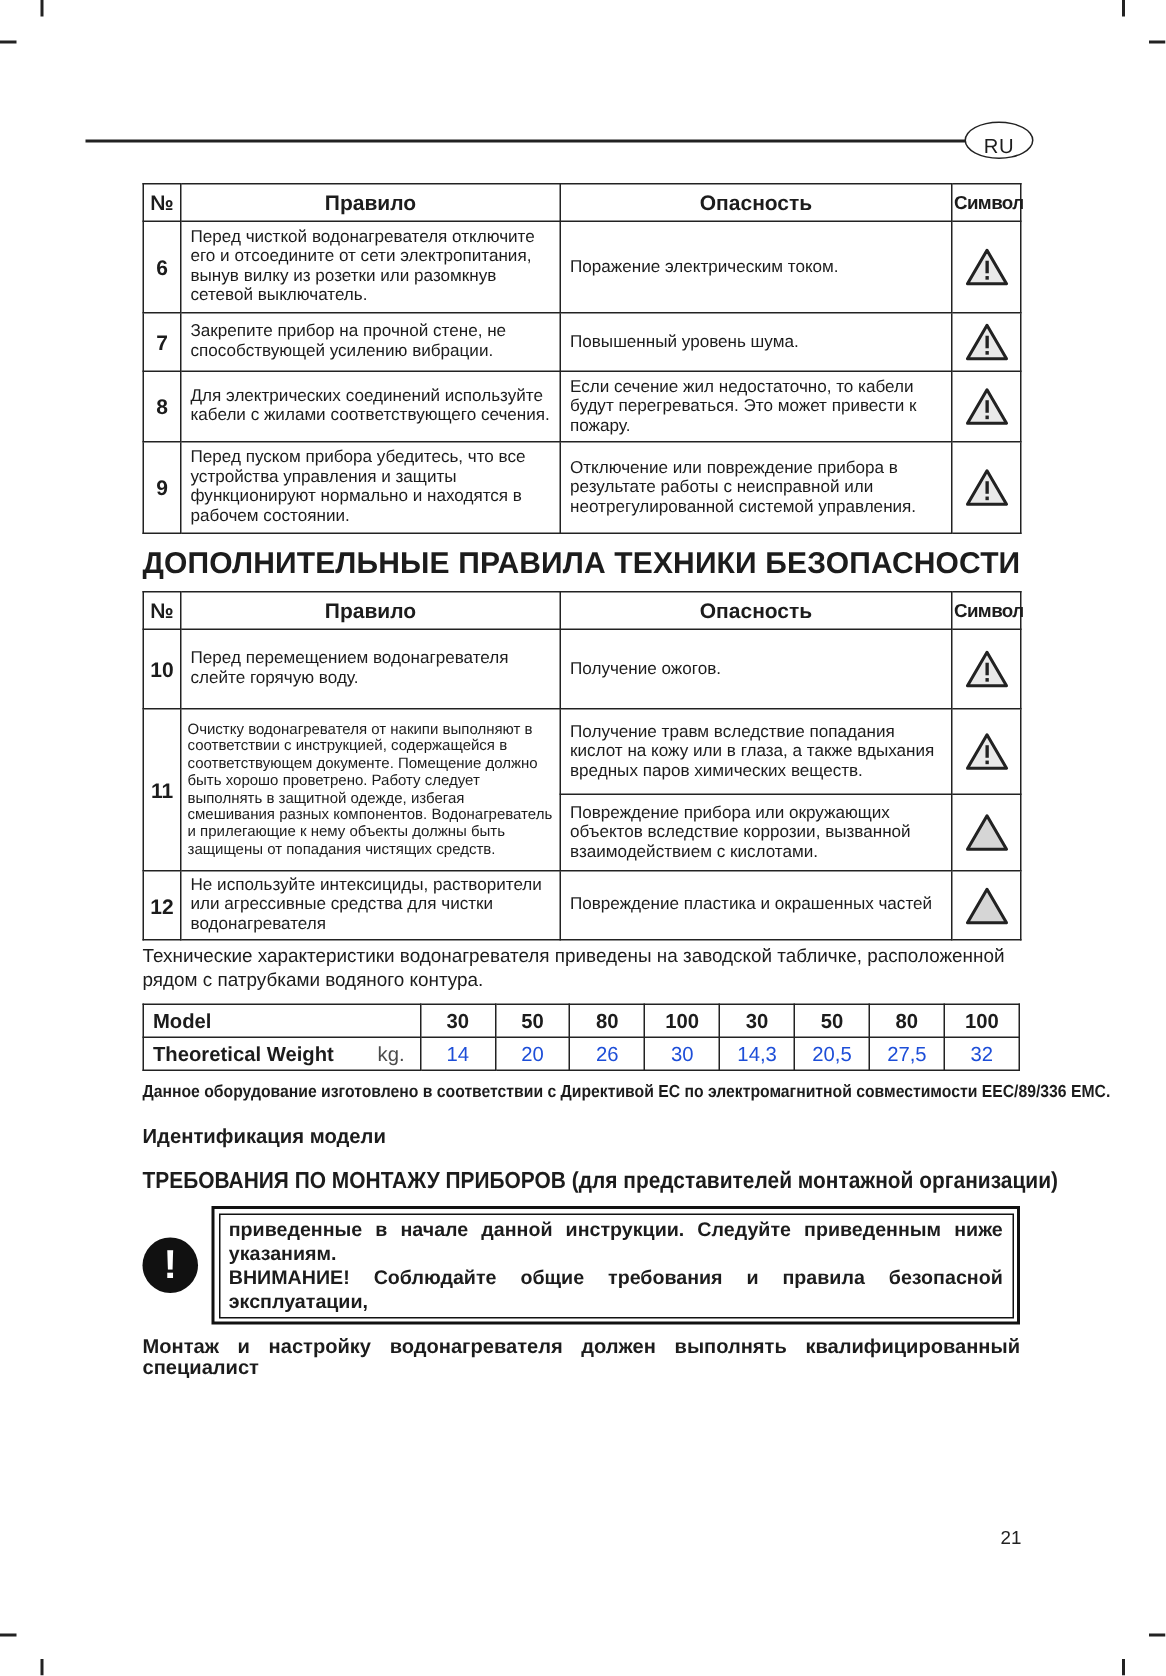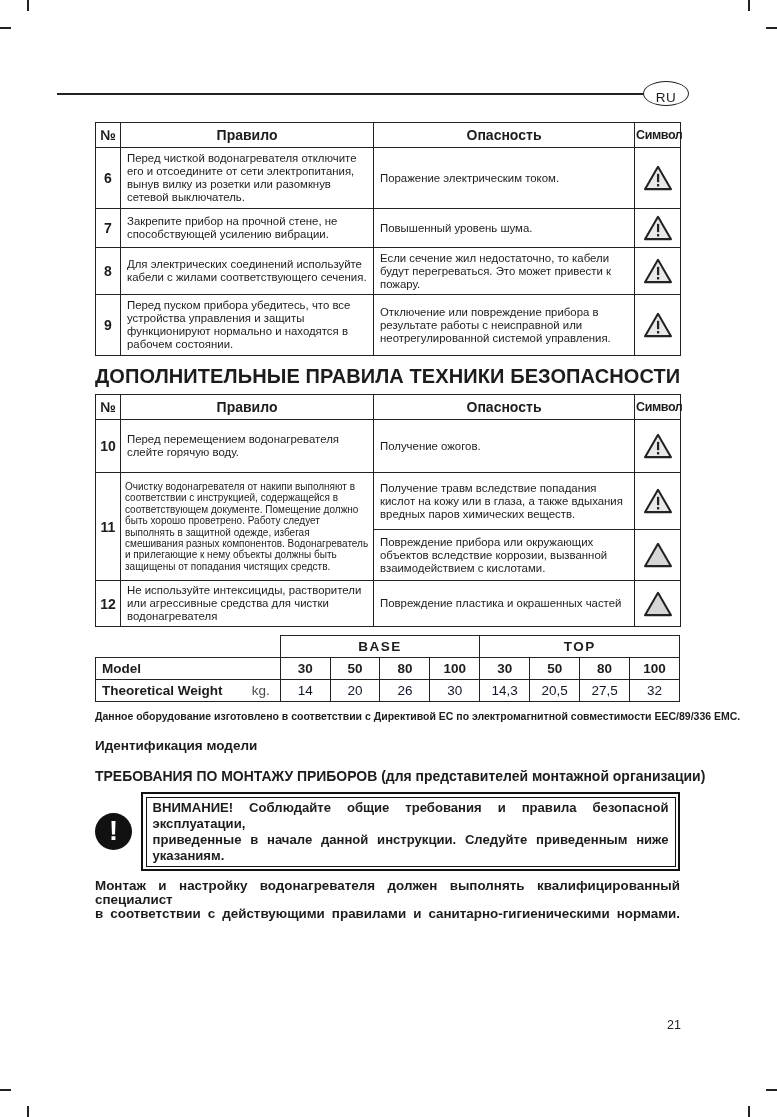--- a/index.html
+++ b/index.html
@@ -46,21 +46,21 @@
   p.body { font-size:12.6px; line-height:15.5px; margin:3px 0 0 0; }
 
   
   table.tech { border-collapse:collapse; margin-top:8px; table-layout:fixed; }
   .tech td { border:1.6px solid #222; font-size:13.5px; text-align:center; height:21px; padding:0; }
   .tech td.corner { border:none; }
   .tech td.group { font-weight:bold; letter-spacing:1.5px; }
   .tech td.label { text-align:left; font-weight:bold; }
   .tech td.label .lwrap { display:flex; justify-content:space-between; padding:0 10px 0 6px; }
   .tech td.bold { font-weight:bold; }
-  .tech td.val { color:#0f172a; }
+  .tech td.val { color:#1d4ed8; }
 
   .footnote {
     margin-top:7px; font-weight:bold; font-size:11.6px; white-space:nowrap;
     transform:scaleX(0.905); transform-origin:0 50%;
   }
 
   h3.ident { font-size:13.5px; font-weight:bold; margin:16px 0 0 0; }
   p.ident-intro { font-size:13.2px; line-height:16.5px; margin:1px 0 0 0; }
   ul.bullets { margin:1px 0 0 0; padding:0 0 0 50px; list-style:none; }
   ul.bullets li { position:relative; font-size:13.2px; line-height:16.5px; margin-top:2px; }
@@ -224,39 +224,35 @@
       <td class="danger">Повреждение пластика и окрашенных частей</td>
       <td class="sym">
         <svg width="30" height="26" viewBox="0 0 32 28">
               <path d="M16 2 L30 26 L2 26 Z" fill="#d6d6d6" stroke="#222" stroke-width="2.2" stroke-linejoin="round"></path>
             </svg>
       </td>
     </tr>
   </tbody>
     </table>
 
+  <p class="body">Технические характеристики водонагревателя приведены на заводской табличке, расположенной рядом с патрубками водяного контура.</p>
 
   <table class="tech">
     <colgroup>
         <col style="width:185px">
         <col style="width:50px">
         <col style="width:50px">
         <col style="width:50px">
         <col style="width:50px">
         <col style="width:50px">
         <col style="width:50px">
         <col style="width:50px">
         <col style="width:50px">
       </colgroup>
     <tbody>
-        <tr>
-      <td class="corner"></td>
-      <td class="group" colspan="4">BASE</td>
-      <td class="group" colspan="4">TOP</td>
-    </tr>
     <tr>
       <td class="label" style="padding-left:6px;">Model</td>
       <td class="bold">30</td>
       <td class="bold">50</td>
       <td class="bold">80</td>
       <td class="bold">100</td>
       <td class="bold">30</td>
       <td class="bold">50</td>
       <td class="bold">80</td>
       <td class="bold">100</td>
@@ -285,26 +281,25 @@
   <h3 class="ident">Идентификация модели</h3>
 
   <div class="mount-h">ТРЕБОВАНИЯ ПО МОНТАЖУ ПРИБОРОВ (для представителей монтажной организации)</div>
 
   <div class="warn-row">
     <div class="warn-icon">
       <span>!</span>
     </div>
     <div class="warn-box">
       <div class="warn-inner">
+        <div class="warn-line">приведенные в начале данной инструкции. Следуйте приведенным ниже указаниям.</div>
         <div class="warn-line">ВНИМАНИЕ! Соблюдайте общие требования и правила безопасной эксплуатации,</div>
-        <div class="warn-line">приведенные в начале данной инструкции. Следуйте приведенным ниже указаниям.</div>
       </div>
     </div>
   </div>
 
   <div class="final">
     <div class="final-line">Монтаж и настройку водонагревателя должен выполнять квалифицированный специалист</div>
-    <div class="final-line">в соответствии с действующими правилами и санитарно-гигиеническими нормами.</div>
   </div>
 
 </div>
 
 <div class="page-num">21</div>
 
 </body></html>

